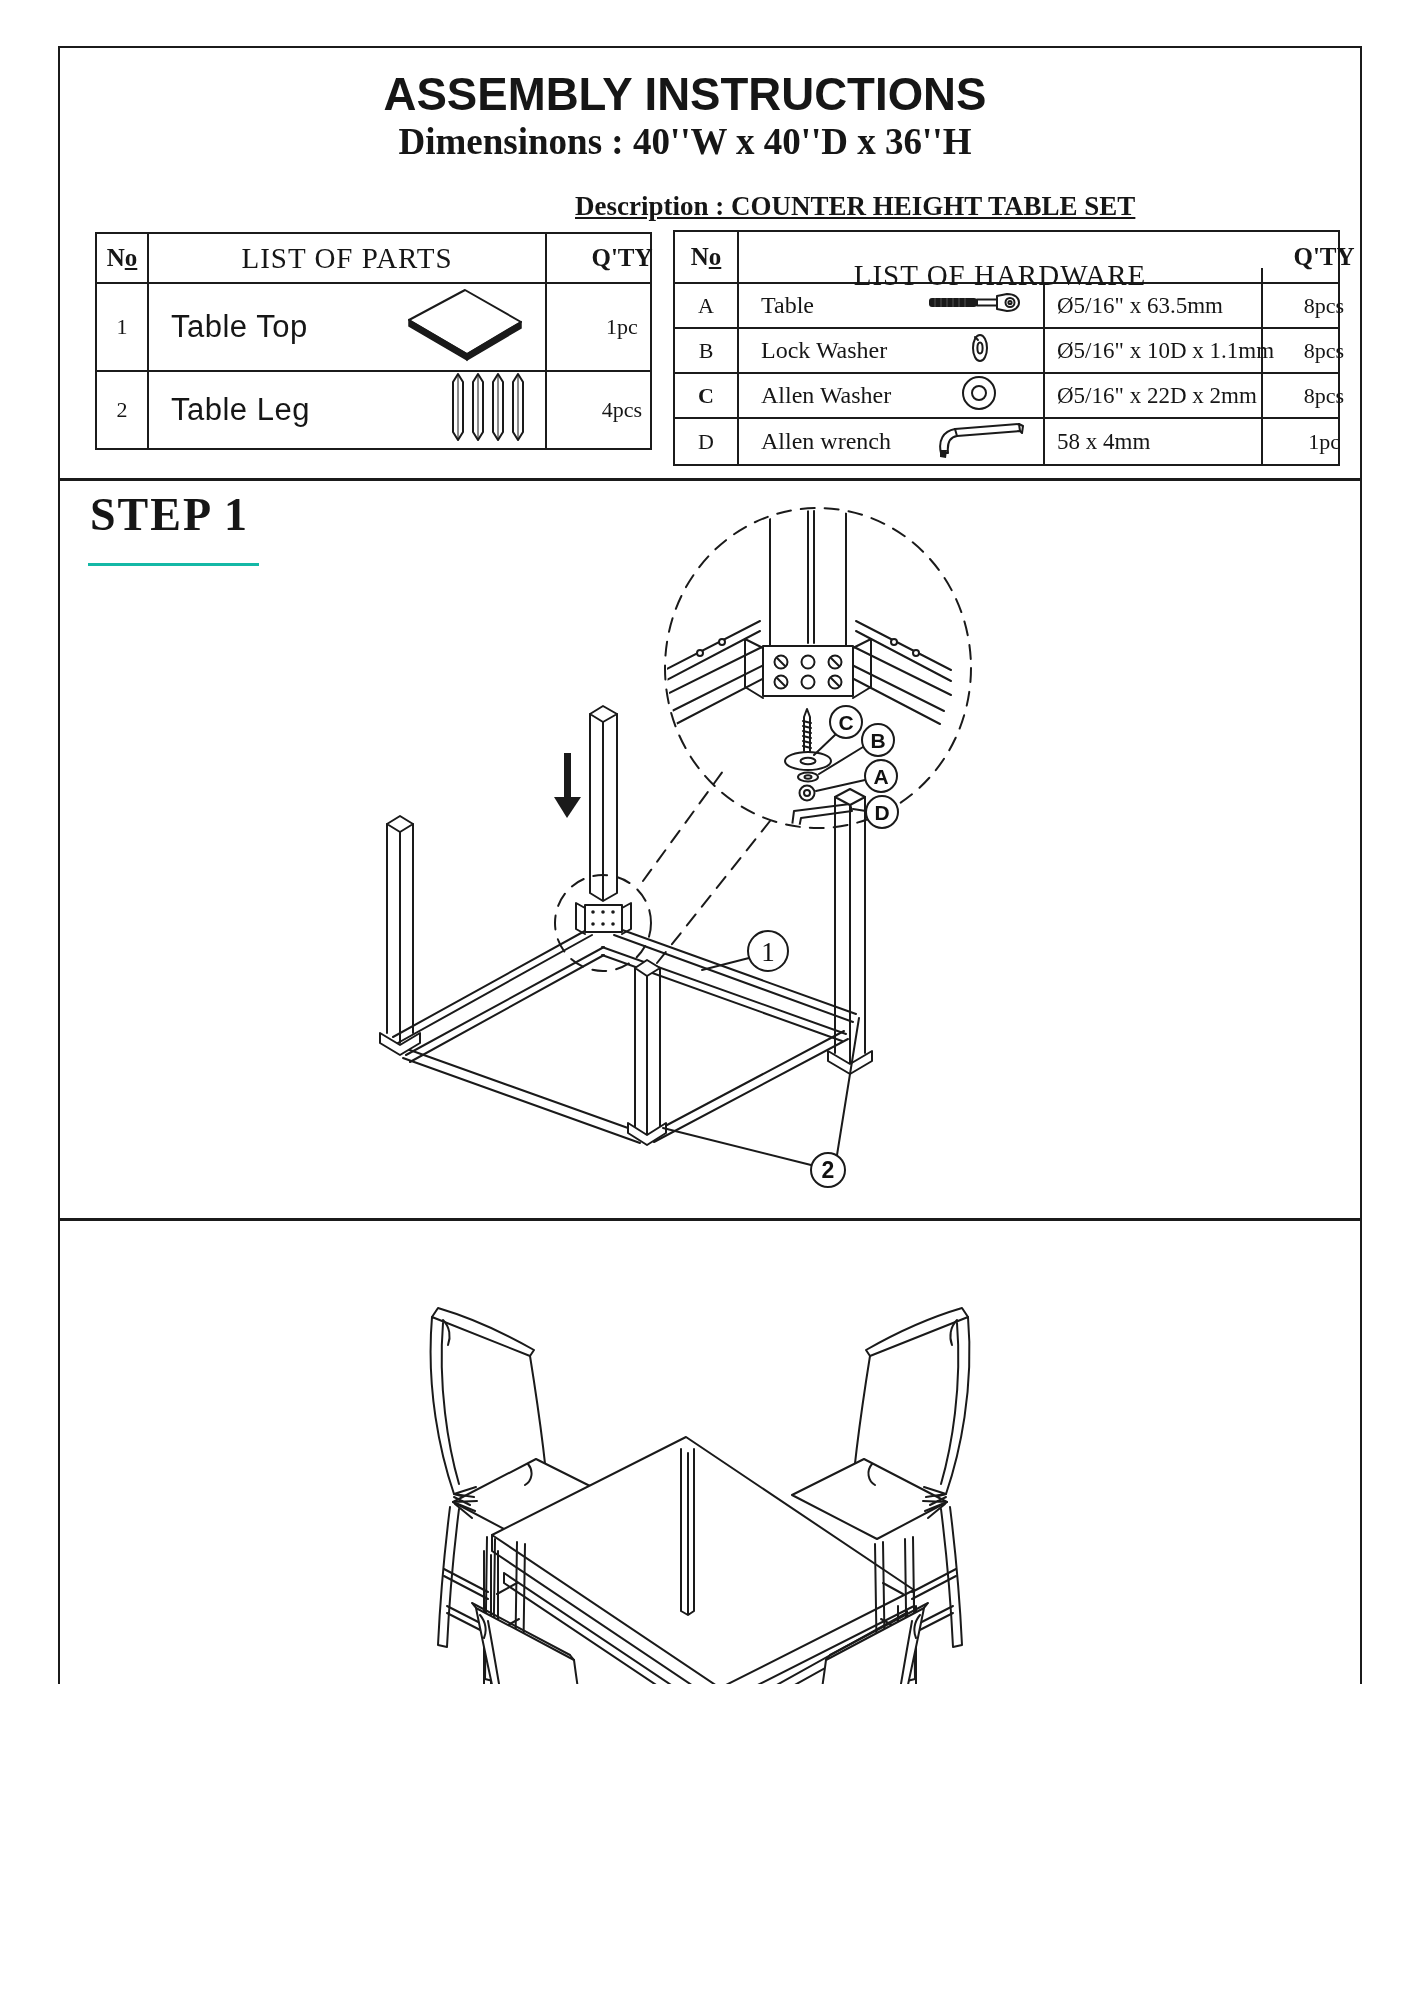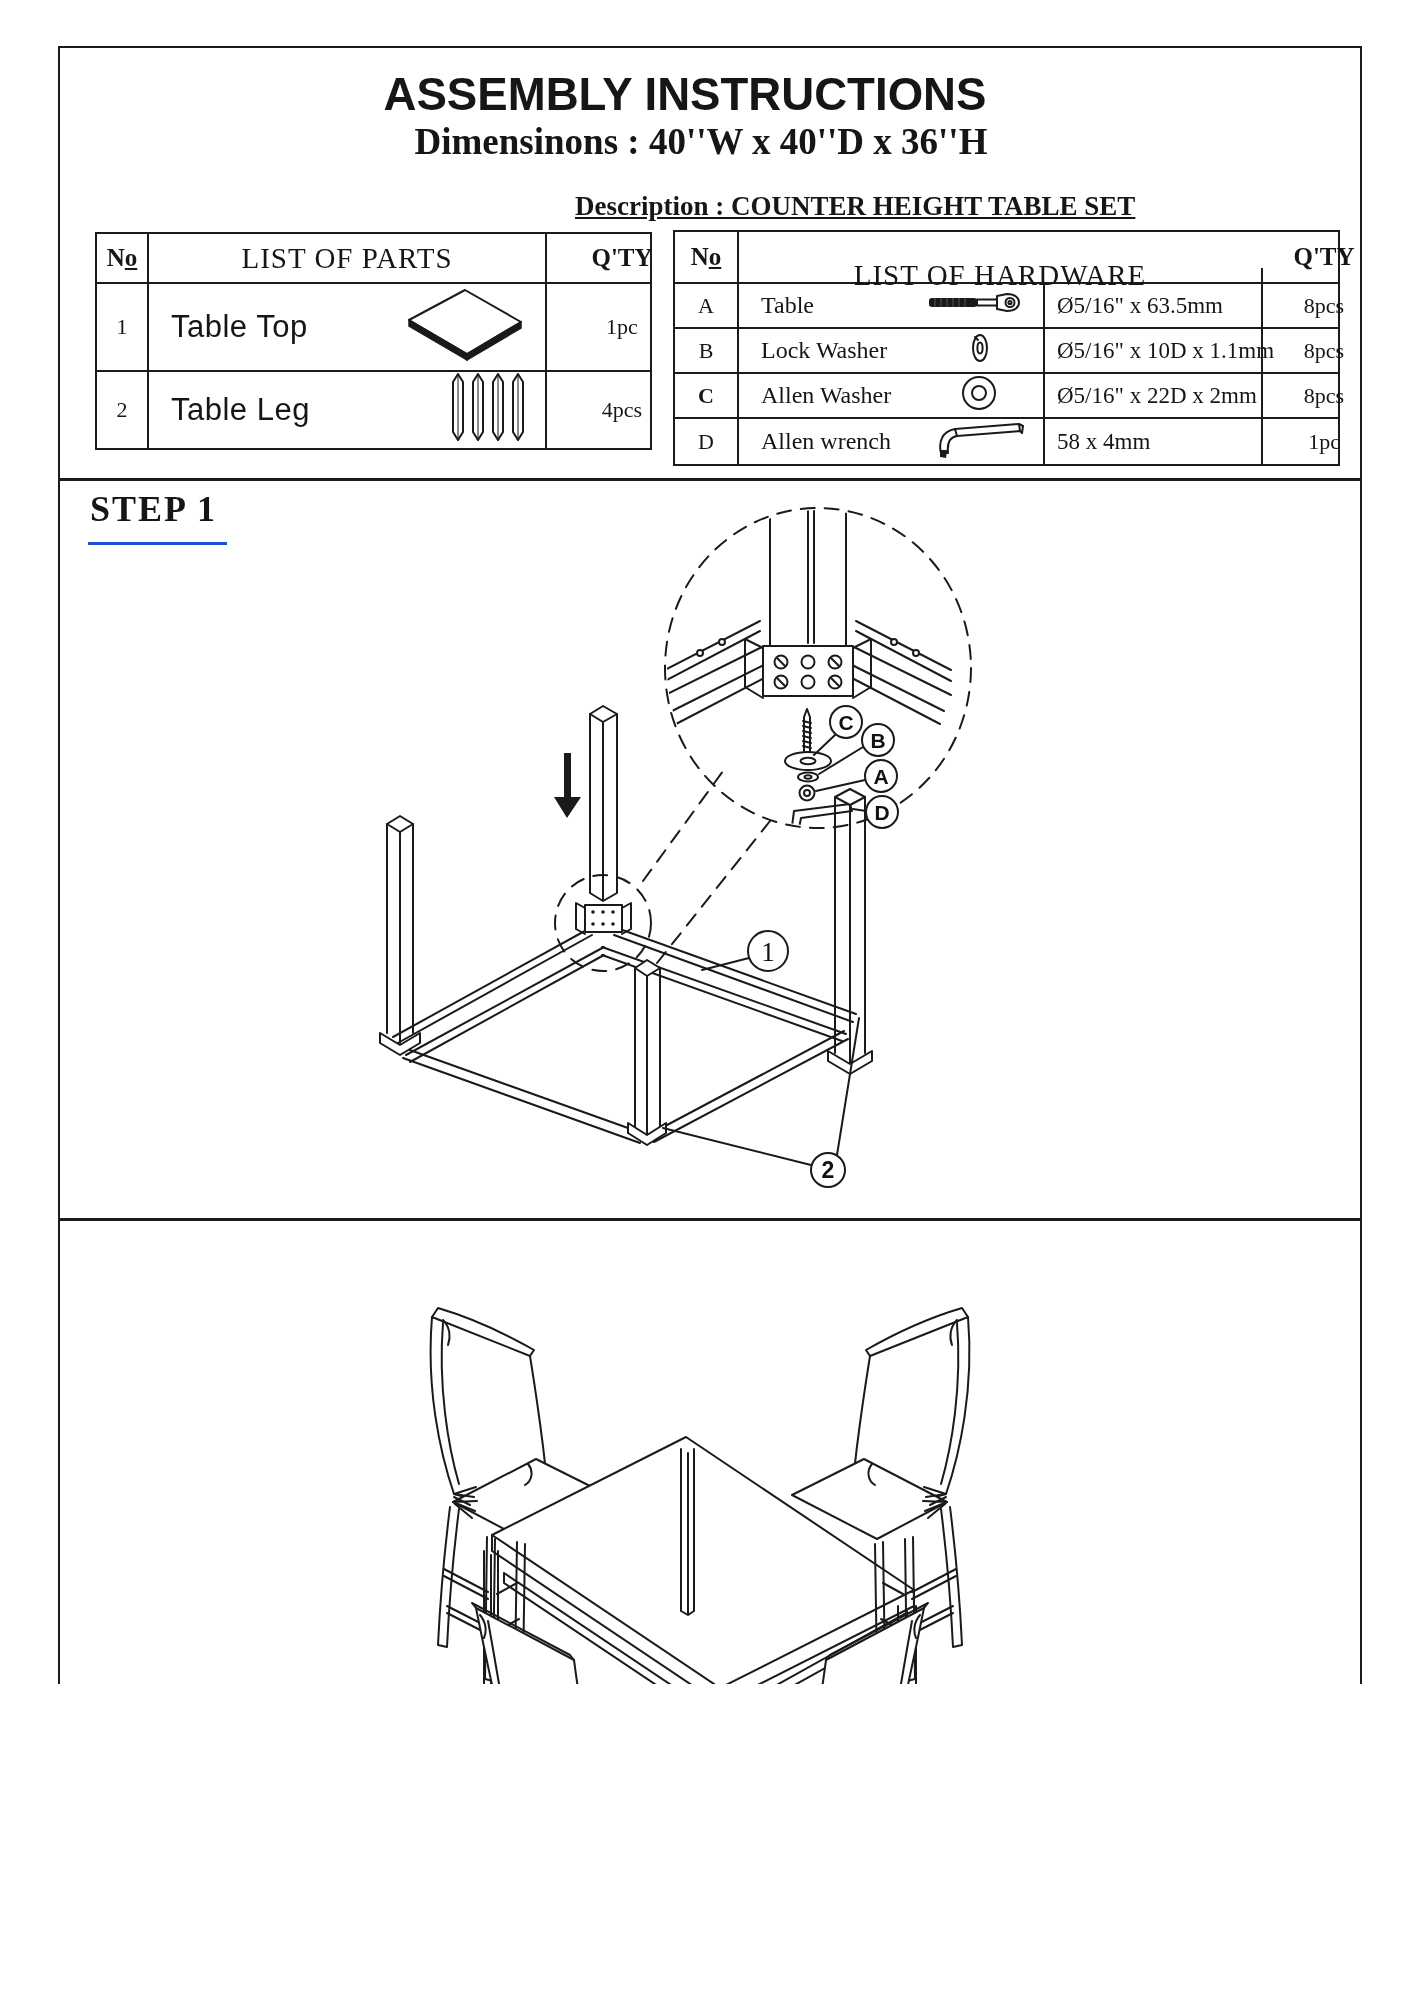--- a/index.html
+++ b/index.html
@@ -5,21 +5,21 @@
   html,body{margin:0;padding:0;background:#fff;}
   #page{position:relative;width:1414px;height:1684px;background:#fff;overflow:hidden;
         font-family:"Liberation Serif",serif;color:#161616;}
   .abs{position:absolute;}
   #border-rect{left:58px;top:46px;width:1300px;height:1924px;border:2px solid #1b1b1b;}
   .divider{left:58px;width:1304px;height:3px;background:#1b1b1b;}
   #title{left:60px;top:66px;width:1250px;text-align:center;
          font-family:"Liberation Sans",sans-serif;font-weight:bold;font-size:47px;
          letter-spacing:0px;transform:scaleX(.97);}
   #subtitle{left:60px;top:120px;width:1250px;text-align:center;
-            font-weight:bold;font-size:37px;padding-left:16px;}
+            font-weight:bold;font-size:37px;}
   #description{left:575px;top:191px;font-weight:bold;font-size:27px;white-space:nowrap;text-decoration:underline;}
   
   .sheet-table{border:2px solid #1b1b1b;display:grid;background:#fff;}
   .cell{border-right:2px solid #1b1b1b;border-bottom:2px solid #1b1b1b;
         display:flex;align-items:center;justify-content:center;position:relative;
         font-size:22px;}
   .cell.last-col{border-right:none;padding-left:47px;}
   .cell.last-row{border-bottom:none;}
   .hdr{font-size:29px;letter-spacing:1px;}
   .hdr-bold{font-weight:bold;font-size:25px;letter-spacing:0;}
@@ -29,22 +29,22 @@
   .part-name{font-family:"Liberation Sans",sans-serif;font-size:31px;letter-spacing:.5px;}
   .hw-name{font-size:24px;}
   .spec-cell{justify-content:flex-start;padding-left:12px;font-size:23px;white-space:nowrap;}
   .icon-right{position:absolute;right:16px;top:50%;transform:translateY(-50%);}
   #parts-table{left:95px;top:232px;width:553px;
                grid-template-columns:52px 1fr 103px;grid-template-rows:50px 88px 76px;}
   #hardware-table{left:673px;top:230px;width:663px;
                grid-template-columns:64px 1fr 218px 75px;grid-template-rows:52px 45px 45px 45px 45px;}
   .span2{grid-column:span 2;margin-top:36px;}
   .bold{font-weight:bold;}
-  #step1-label{left:88px;top:488px;font-weight:bold;font-size:36px;letter-spacing:2px;
-               border-bottom:3px solid #1d4ed8;padding:0 10px 12px 2px;}
+  #step1-label{left:88px;top:488px;font-weight:bold;font-size:46px;letter-spacing:2px;
+               border-bottom:3px solid #14b8a6;padding:0 10px 22px 2px;}
   svg{overflow:visible;}
   .ln{fill:none;stroke:#1a1a1a;stroke-width:2;stroke-linecap:round;stroke-linejoin:round;}
   .lnw{fill:#fff;stroke:#1a1a1a;stroke-width:2;stroke-linecap:round;stroke-linejoin:round;}
   .dash{stroke-dasharray:14 10;}
   .callout-txt{font-family:"Liberation Sans",sans-serif;font-weight:bold;font-size:21px;
                fill:#111;text-anchor:middle;}
   .callout-serif{font-family:"Liberation Serif",serif;font-weight:normal;font-size:27px;
                fill:#111;text-anchor:middle;}
 </style>
 </head>

